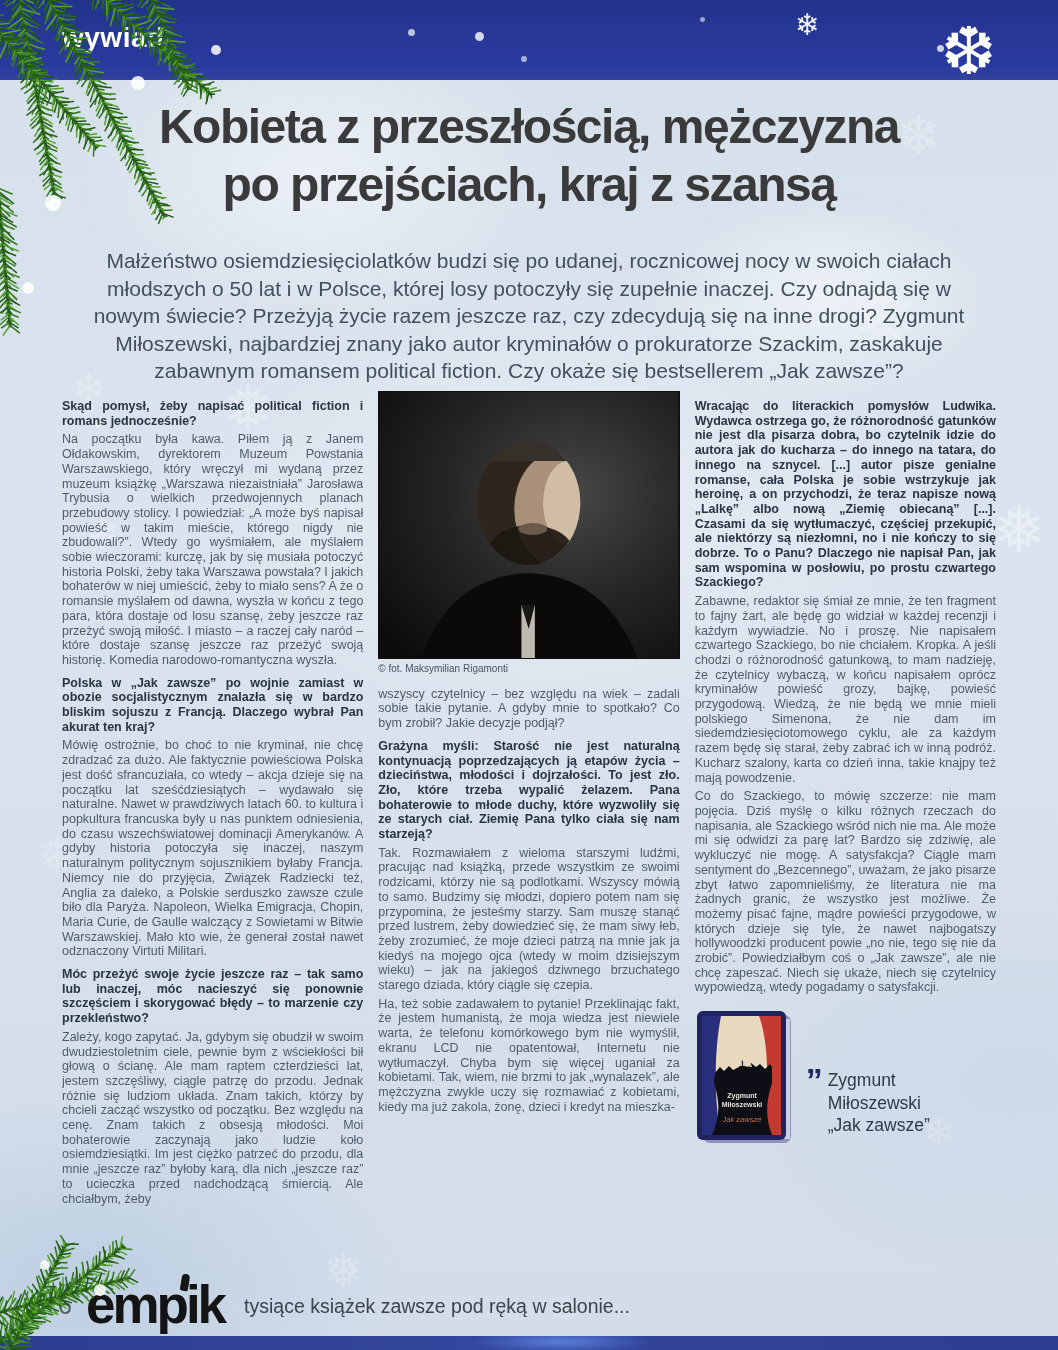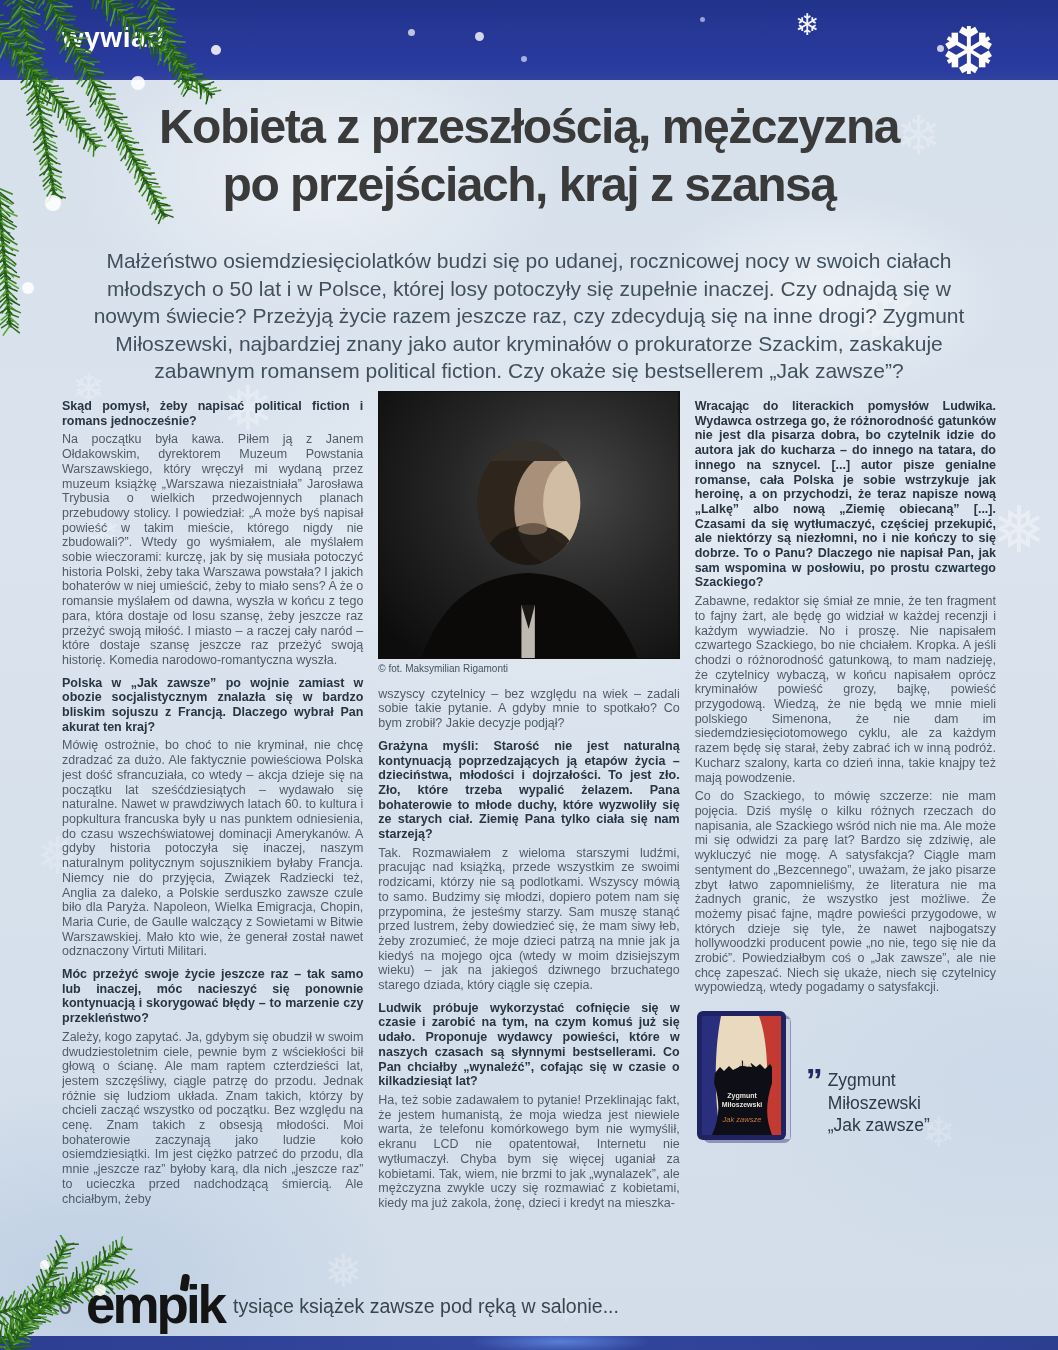--- a/index.html
+++ b/index.html
@@ -46,21 +46,21 @@
   
   .book-row{display:flex;margin-top:14px;}
   .book{width:97px;height:136px;flex:none;}
   .book-cap{margin-left:14px;padding-top:60px;display:flex;}
   .qmark{font-size:34px;font-weight:bold;color:#1c2c63;line-height:22px;margin-right:5px;}
   .book-cap-text{font-size:17.5px;color:#2e3a45;line-height:1.28;text-align:left;}
   
   .footer{position:absolute;left:58px;top:1283px;display:flex;align-items:flex-end;z-index:2;}
   .page-num{font-size:25px;color:#555e66;margin-right:14px;padding-bottom:7px;}
   .logo{font-size:53px;font-weight:bold;color:#141414;letter-spacing:-3px;
-    line-height:44px;position:relative;margin-right:9px;}
+    line-height:44px;position:relative;margin-right:20px;}
   .logo-apos{position:absolute;left:95px;top:-9px;width:8px;height:17px;background:#141414;
     border-radius:4px 4px 2px 2px;transform:rotate(9deg);}
   .tagline{font-size:19.5px;color:#39444d;padding-bottom:9px;}
   
   .branch{position:absolute;z-index:30;pointer-events:none;}
   #branch-tl{left:-12px;top:-12px;}
   #branch-bl{left:-10px;top:1235px;}
 </style>
 </head>
 <body>
@@ -98,21 +98,21 @@
   <h1 class="title"><span>Kobieta z przeszłością, mężczyzna</span><br><span>po przejściach, kraj z szansą</span></h1>
   <p class="lede">Małżeństwo osiemdziesięciolatków budzi się po udanej, rocznicowej nocy w swoich ciałach młodszych o 50 lat i w Polsce, której losy potoczyły się zupełnie inaczej. Czy odnajdą się w nowym świecie? Przeżyją życie razem jeszcze raz, czy zdecydują się na inne drogi? Zygmunt Miłoszewski, najbardziej znany jako autor kryminałów o prokuratorze Szackim, zaskakuje zabawnym romansem political fiction. Czy okaże się bestsellerem „Jak zawsze”?</p>
 
   <div class="columns">
 
     <div class="col">
       <p class="q">Skąd pomysł, żeby napisać political fiction i romans jednocześnie?</p>
       <p class="a">Na początku była kawa. Piłem ją z Janem Ołdakowskim, dyrektorem Muzeum Powstania Warszawskiego, który wręczył mi wydaną przez muzeum książkę „Warszawa niezaistniała” Jarosława Trybusia o wielkich przedwojennych planach przebudowy stolicy. I powiedział: „A może byś napisał powieść w takim mieście, którego nigdy nie zbudowali?”. Wtedy go wyśmiałem, ale myślałem sobie wieczorami: kurczę, jak by się musiała potoczyć historia Polski, żeby taka Warszawa powstała? I jakich bohaterów w niej umieścić, żeby to miało sens? A że o romansie myślałem od dawna, wyszła w końcu z tego para, która dostaje od losu szansę, żeby jeszcze raz przeżyć swoją miłość. I miasto – a raczej cały naród – które dostaje szansę jeszcze raz przeżyć swoją historię. Komedia narodowo-romantyczna wyszła.</p>
       <p class="q">Polska w „Jak zawsze” po wojnie zamiast w obozie socjalistycznym znalazła się w bardzo bliskim sojuszu z Francją. Dlaczego wybrał Pan akurat ten kraj?</p>
       <p class="a">Mówię ostrożnie, bo choć to nie kryminał, nie chcę zdradzać za dużo. Ale faktycznie powieściowa Polska jest dość sfrancuziała, co wtedy – akcja dzieje się na początku lat sześćdziesiątych – wydawało się naturalne. Nawet w prawdziwych latach 60. to kultura i popkultura francuska były u nas punktem odniesienia, do czasu wszechświatowej dominacji Amerykanów. A gdyby historia potoczyła się inaczej, naszym naturalnym politycznym sojusznikiem byłaby Francja. Niemcy nie do przyjęcia, Związek Radziecki też, Anglia za daleko, a Polskie serduszko zawsze czule biło dla Paryża. Napoleon, Wielka Emigracja, Chopin, Maria Curie, de Gaulle walczący z Sowietami w Bitwie Warszawskiej. Mało kto wie, że generał został nawet odznaczony Virtuti Militari.</p>
-      <p class="q">Móc przeżyć swoje życie jeszcze raz – tak samo lub inaczej, móc nacieszyć się ponownie kontynuacją i skorygować błędy – to marzenie czy przekleństwo?</p>
+      <p class="q">Móc przeżyć swoje życie jeszcze raz – tak samo lub inaczej, móc nacieszyć się ponownie szczęściem i skorygować błędy – to marzenie czy przekleństwo?</p>
       <p class="a">Zależy, kogo zapytać. Ja, gdybym się obudził w swoim dwudziestoletnim ciele, pewnie bym z wściekłości bił głową o ścianę. Ale mam raptem czterdzieści lat, jestem szczęśliwy, ciągle patrzę do przodu. Jednak różnie się ludziom układa. Znam takich, którzy by chcieli zacząć wszystko od początku. Bez względu na cenę. Znam takich z obsesją młodości. Moi bohaterowie zaczynają jako ludzie koło osiemdziesiątki. Im jest ciężko patrzeć do przodu, dla mnie „jeszcze raz” byłoby karą, dla nich „jeszcze raz” to ucieczka przed nadchodzącą śmiercią. Ale chciałbym, żeby</p>
     </div>
 
     <div class="col">
       <figure class="photo">
         <svg viewBox="0 0 292 268" preserveAspectRatio="none" aria-hidden="true">
           <defs>
             <radialGradient id="pbg" cx="64%" cy="38%" r="80%">
               <stop offset="0" stop-color="#474747"></stop>
               <stop offset="0.5" stop-color="#262626"></stop>
@@ -135,21 +135,20 @@
           <path d="M42 268 C62 206 102 184 146 182 C194 184 230 210 252 268 Z" fill="#0b0a09"></path>
           <rect x="139" y="214" width="13" height="54" fill="#d7d2c8" opacity="0.88"></rect>
           <path d="M139 214 L152 214 L146 238 Z" fill="#1a1814"></path>
           <rect width="292" height="268" fill="none" stroke="#101010" stroke-width="2"></rect>
         </svg>
       </figure>
       <div class="credit">© fot. Maksymilian Rigamonti</div>
       <p class="a">wszyscy czytelnicy – bez względu na wiek – zadali sobie takie pytanie. A gdyby mnie to spotkało? Co bym zrobił? Jakie decyzje podjął?</p>
       <p class="q">Grażyna myśli: Starość nie jest naturalną kontynuacją poprzedzających ją etapów życia – dzieciństwa, młodości i dojrzałości. To jest zło. Zło, które trzeba wypalić żelazem. Pana bohaterowie to młode duchy, które wyzwoliły się ze starych ciał. Ziemię Pana tylko ciała się nam starzeją?</p>
       <p class="a">Tak. Rozmawiałem z wieloma starszymi ludźmi, pracując nad książką, przede wszystkim ze swoimi rodzicami, którzy nie są podlotkami. Wszyscy mówią to samo. Budzimy się młodzi, dopiero potem nam się przypomina, że jesteśmy starzy. Sam muszę stanąć przed lustrem, żeby dowiedzieć się, że mam siwy łeb, żeby zrozumieć, że moje dzieci patrzą na mnie jak ja kiedyś na mojego ojca (wtedy w moim dzisiejszym wieku) – jak na jakiegoś dziwnego brzuchatego starego dziada, który ciągle się czepia.</p>
-      <p class="q">Ludwik próbuje wykorzystać cofnięcie się w czasie i zarobić na tym, na czym komuś już się udało. Proponuje wydawcy powieści, które w naszych czasach są słynnymi bestsellerami. Co Pan chciałby „wynaleźć”, cofając się w czasie o kilkadziesiąt lat?</p>
       <p class="a">Ha, też sobie zadawałem to pytanie! Przeklinając fakt, że jestem humanistą, że moja wiedza jest niewiele warta, że telefonu komórkowego bym nie wymyślił, ekranu LCD nie opatentował, Internetu nie wytłumaczył. Chyba bym się więcej uganiał za kobietami. Tak, wiem, nie brzmi to jak „wynalazek”, ale mężczyzna zwykle uczy się rozmawiać z kobietami, kiedy ma już zakola, żonę, dzieci i kredyt na mieszka-</p>
     </div>
 
     <div class="col">
       <p class="q">Wracając do literackich pomysłów Ludwika. Wydawca ostrzega go, że różnorodność gatunków nie jest dla pisarza dobra, bo czytelnik idzie do autora jak do kucharza – do innego na tatara, do innego na sznycel. [...] autor pisze genialne romanse, cała Polska je sobie wstrzykuje jak heroinę, a on przychodzi, że teraz napisze nową „Lalkę” albo nową „Ziemię obiecaną” [...]. Czasami da się wytłumaczyć, częściej przekupić, ale niektórzy są niezłomni, no i nie kończy to się dobrze. To o Panu? Dlaczego nie napisał Pan, jak sam wspomina w posłowiu, po prostu czwartego Szackiego?</p>
       <p class="a">Zabawne, redaktor się śmiał ze mnie, że ten fragment to fajny żart, ale będę go widział w każdej recenzji i każdym wywiadzie. No i proszę. Nie napisałem czwartego Szackiego, bo nie chciałem. Kropka. A jeśli chodzi o różnorodność gatunkową, to mam nadzieję, że czytelnicy wybaczą, w końcu napisałem oprócz kryminałów powieść grozy, bajkę, powieść przygodową. Wiedzą, że nie będą we mnie mieli polskiego Simenona, że nie dam im siedemdziesięciotomowego cyklu, ale za każdym razem będę się starał, żeby zabrać ich w inną podróż. Kucharz szalony, karta co dzień inna, takie knajpy też mają powodzenie.</p>
       <p class="a">Co do Szackiego, to mówię szczerze: nie mam pojęcia. Dziś myślę o kilku różnych rzeczach do napisania, ale Szackiego wśród nich nie ma. Ale może mi się odwidzi za parę lat? Bardzo się zdziwię, ale wykluczyć nie mogę. A satysfakcja? Ciągle mam sentyment do „Bezcennego”, uważam, że jako pisarze zbyt łatwo zapomnieliśmy, że literatura nie ma żadnych granic, że wszystko jest możliwe. Że możemy pisać fajne, mądre powieści przygodowe, w których dzieje się tyle, że nawet najbogatszy hollywoodzki producent powie „no nie, tego się nie da zrobić”. Powiedziałbym coś o „Jak zawsze”, ale nie chcę zapeszać. Niech się ukaże, niech się czytelnicy wypowiedzą, wtedy pogadamy o satysfakcji.</p>
 
       <div class="book-row">
         <svg class="book" viewBox="0 0 97 136" aria-hidden="true">

